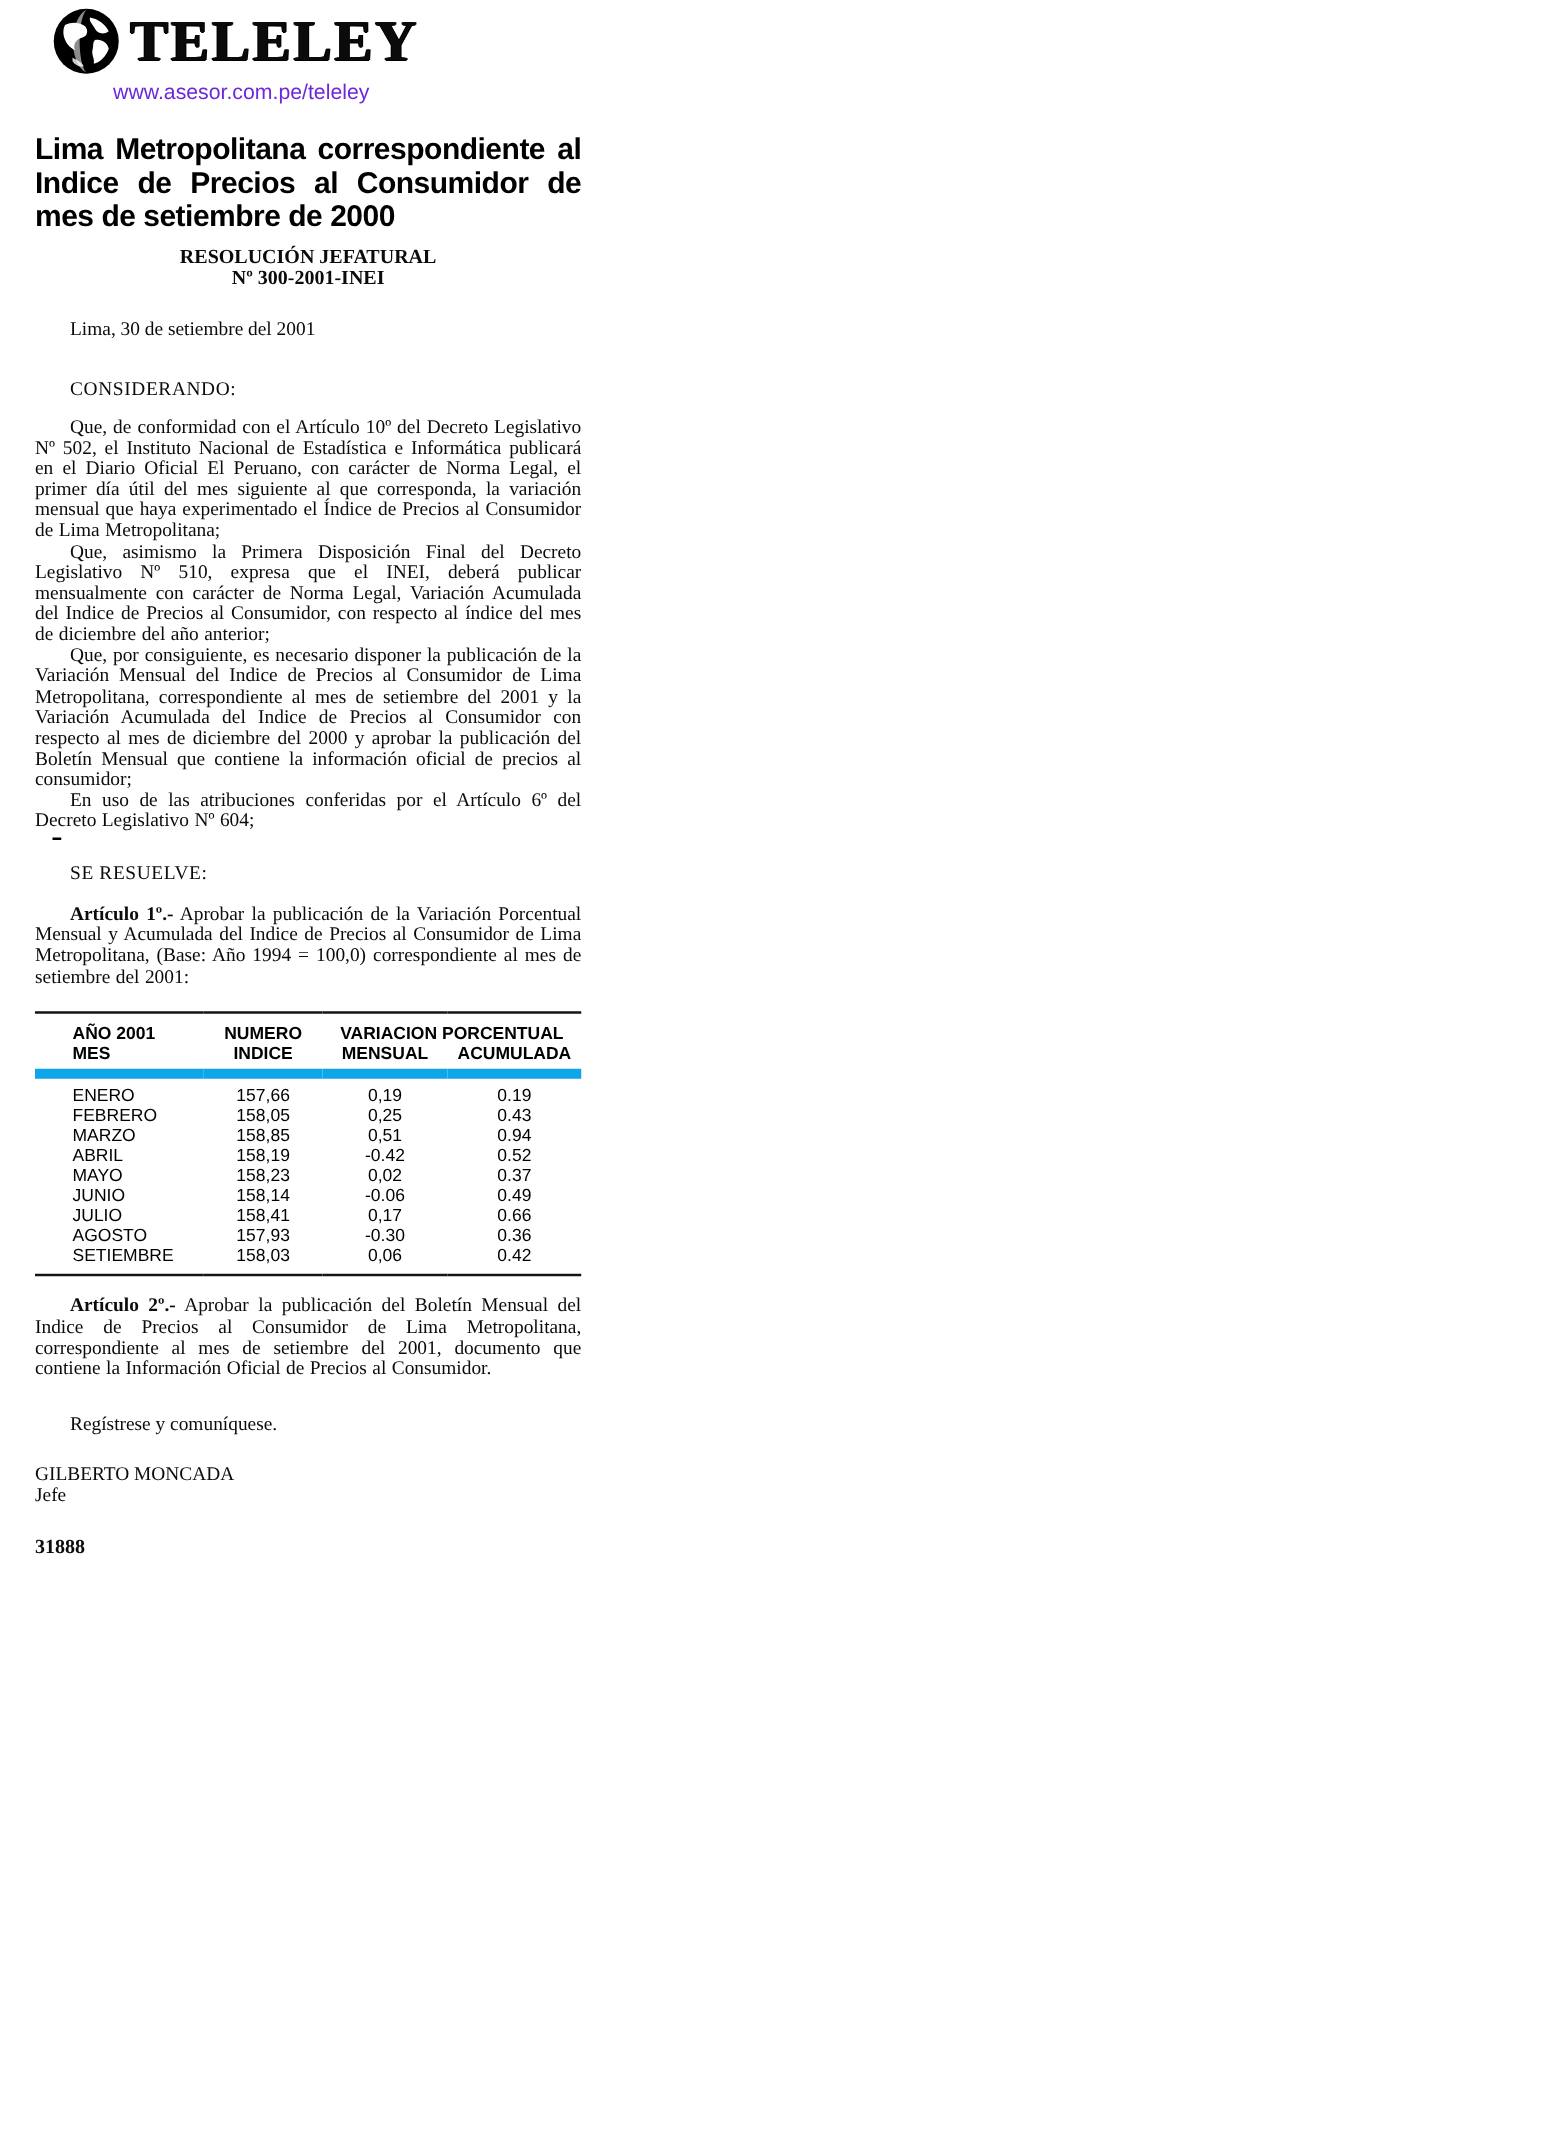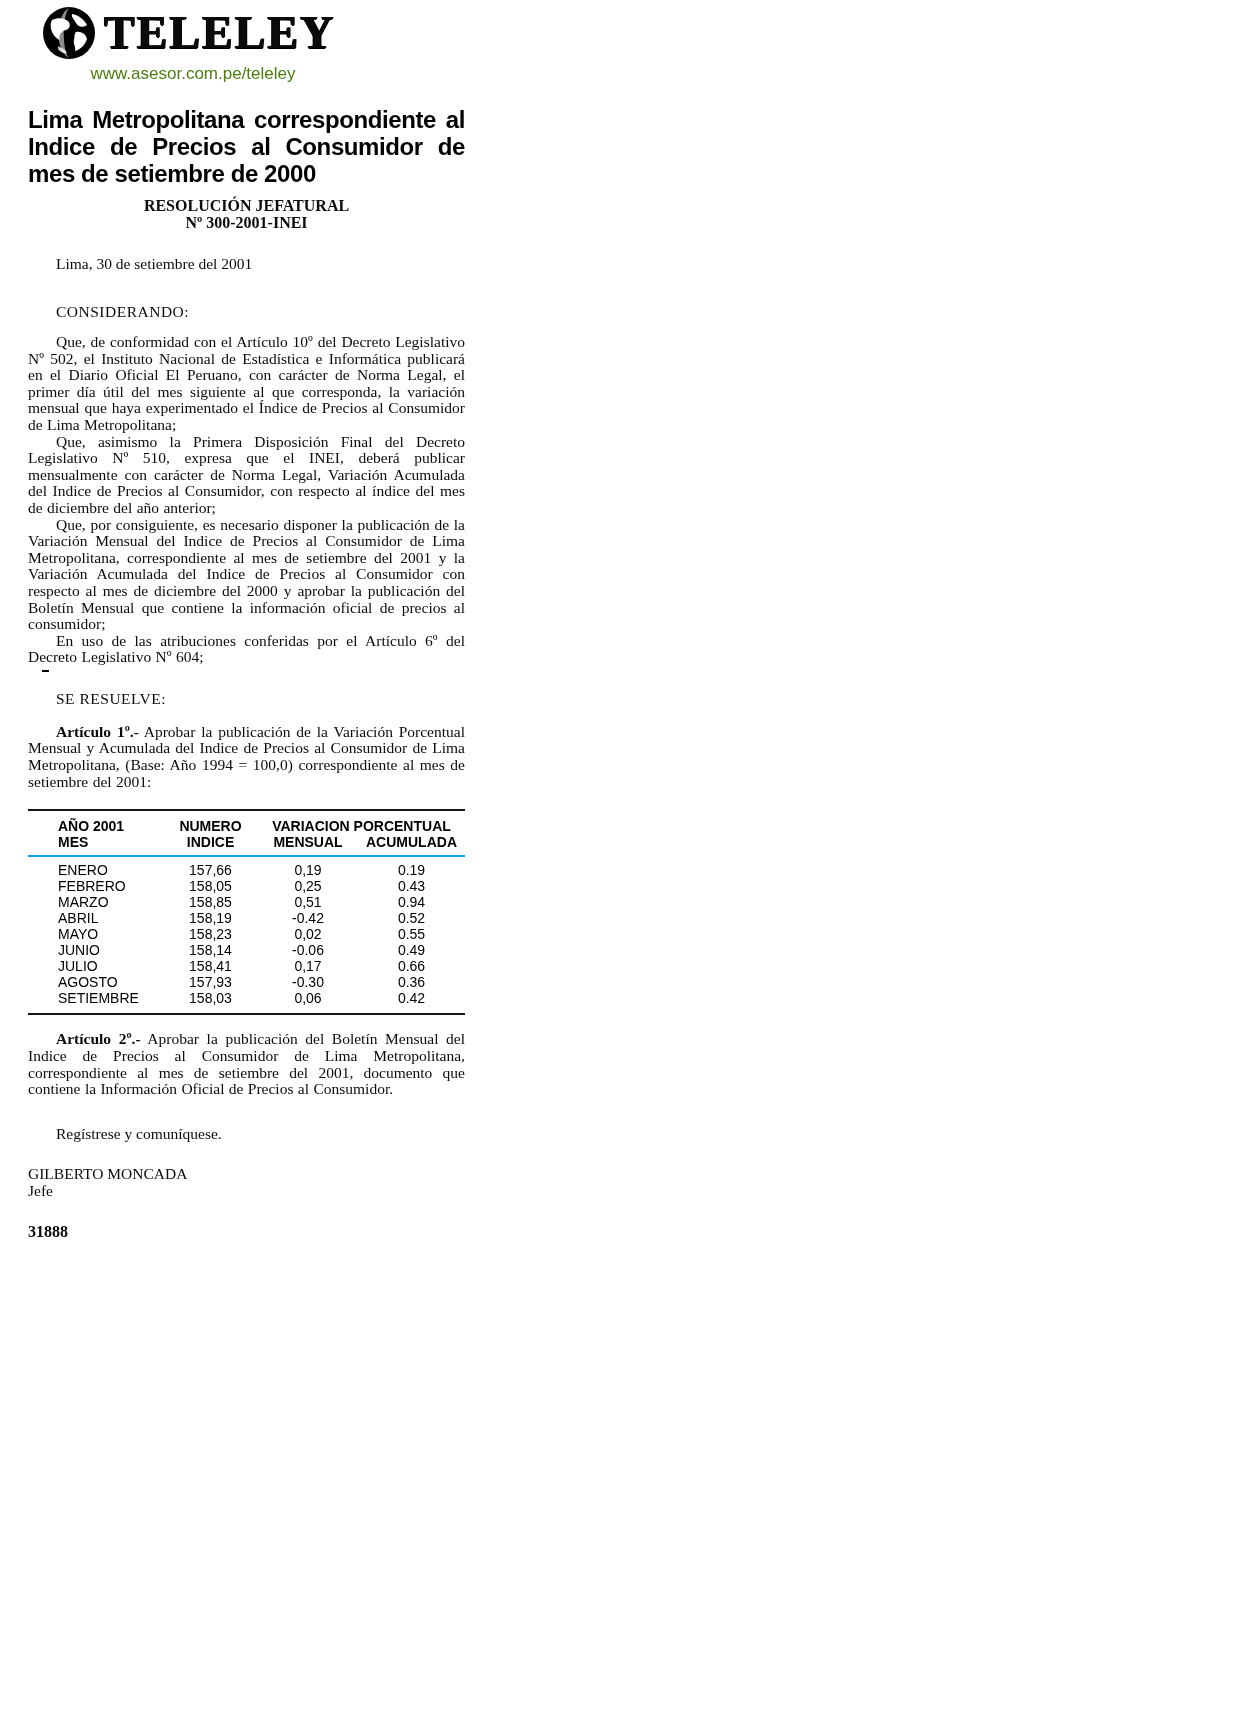--- a/index.html
+++ b/index.html
@@ -13,21 +13,21 @@
 
   
   .logo-row { display:flex; align-items:center; margin:4px 0 0 14px; height:58px; }
   .globe { width:54px; height:54px; flex:0 0 54px; }
   .logo-text {
     font-family:"Liberation Serif", serif; font-weight:bold; font-size:46px;
     letter-spacing:2px; margin-left:8px; line-height:54px;
     text-shadow:0.8px 0 0 #000, -0.8px 0 0 #000, 0 0.5px 0 #000;
   }
   .logo-url-wrap { width:330px; text-align:center; margin-top:2px; }
-  .logo-url { font-family:"Liberation Sans", sans-serif; font-size:17px; color:#4d7c0f; }
+  .logo-url { font-family:"Liberation Sans", sans-serif; font-size:17px; color:#6d28d9; }
 
   
   .doc-title {
     margin-top:22px; font-family:"Liberation Sans", sans-serif; font-weight:bold;
     font-size:24px; line-height:27px; letter-spacing:-0.4px; color:#000;
   }
   .doc-title .jline { text-align:justify; text-align-last:justify; }
   .doc-title .lline { text-align:left; }
 
   
@@ -51,21 +51,21 @@
 
   
   .ipc-table {
     margin-top:19px; width:437px; border-collapse:collapse;
     font-family:"Liberation Sans", sans-serif; font-size:14px; color:#000;
     border-top:2.5px solid #141414; border-bottom:2.5px solid #141414;
   }
   .ipc-table th, .ipc-table td { font-weight:normal; padding:0; line-height:15.9px; white-space:nowrap; }
   .ipc-table thead th { font-weight:bold; line-height:15.5px; }
   .ipc-table thead tr:first-child th { padding-top:8px; }
-  .ipc-table thead tr:last-child th { padding-bottom:5px; border-bottom:2px solid #0ea5e9; }
+  .ipc-table thead tr:last-child th { padding-bottom:5px; border-bottom:8px solid #0ea5e9; }
   .ipc-table tbody tr:first-child td { padding-top:6px; }
   .ipc-table tbody tr:last-child td { padding-bottom:7px; }
   .col-mes   { text-align:left; padding-left:30px !important; }
   .col-ind   { text-align:center; }
   .col-men   { text-align:center; }
   .col-acu   { text-align:center; }
   .span-head { text-align:center; }
 
   .registrese { margin-top:27px; padding-left:28px; font-size:15.5px; }
   .signer { margin-top:22px; font-size:15.5px; line-height:17px; }
@@ -161,21 +161,21 @@
       <tr>
         <td class="col-mes">ABRIL</td>
         <td class="col-ind">158,19</td>
         <td class="col-men">-0.42</td>
         <td class="col-acu">0.52</td>
       </tr>
       <tr>
         <td class="col-mes">MAYO</td>
         <td class="col-ind">158,23</td>
         <td class="col-men">0,02</td>
-        <td class="col-acu">0.55</td>
+        <td class="col-acu">0.37</td>
       </tr>
       <tr>
         <td class="col-mes">JUNIO</td>
         <td class="col-ind">158,14</td>
         <td class="col-men">-0.06</td>
         <td class="col-acu">0.49</td>
       </tr>
       <tr>
         <td class="col-mes">JULIO</td>
         <td class="col-ind">158,41</td>

